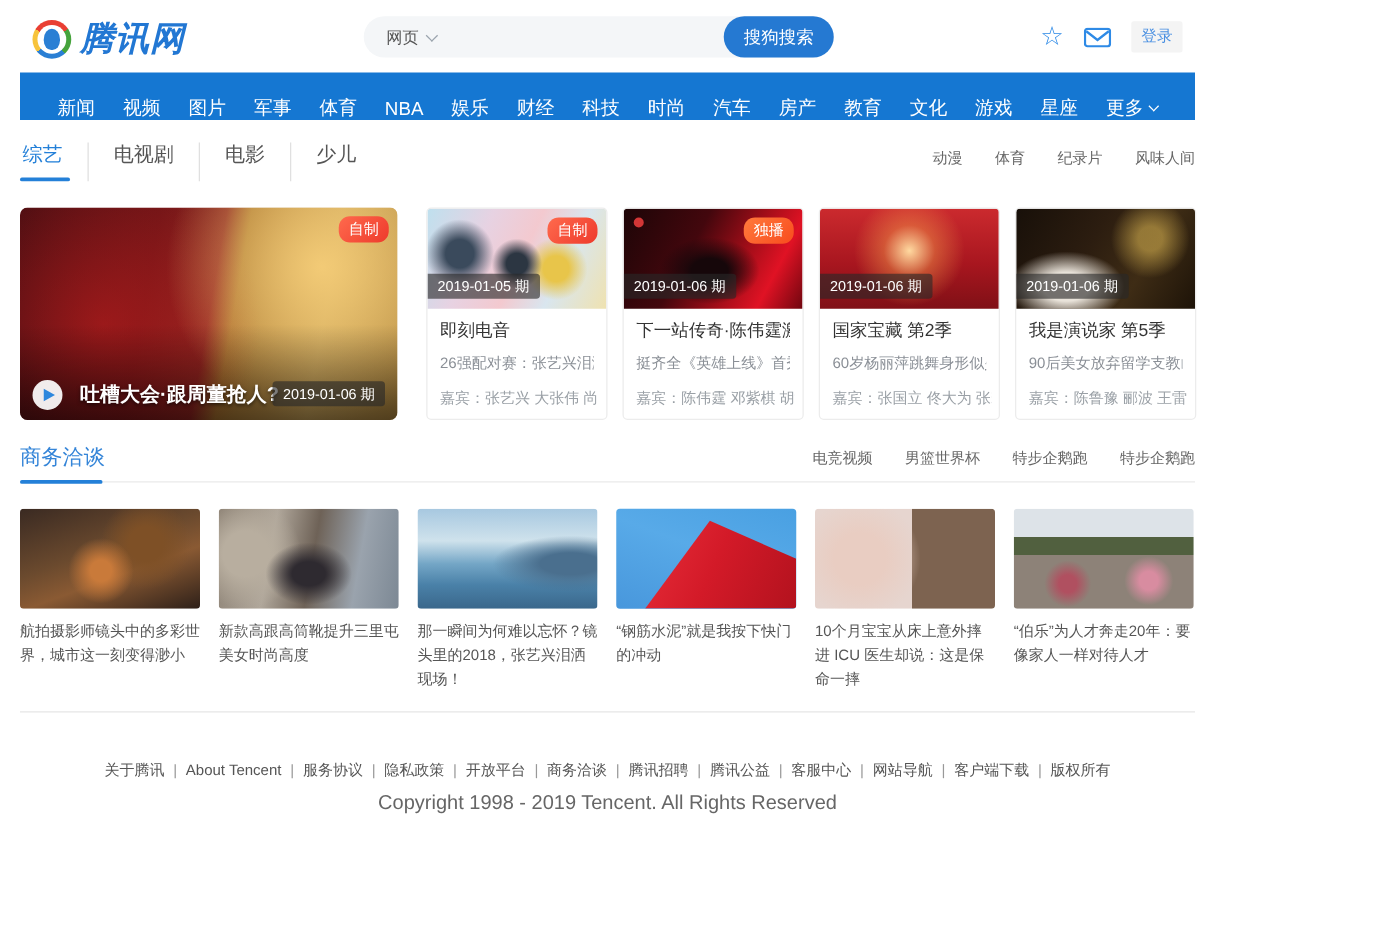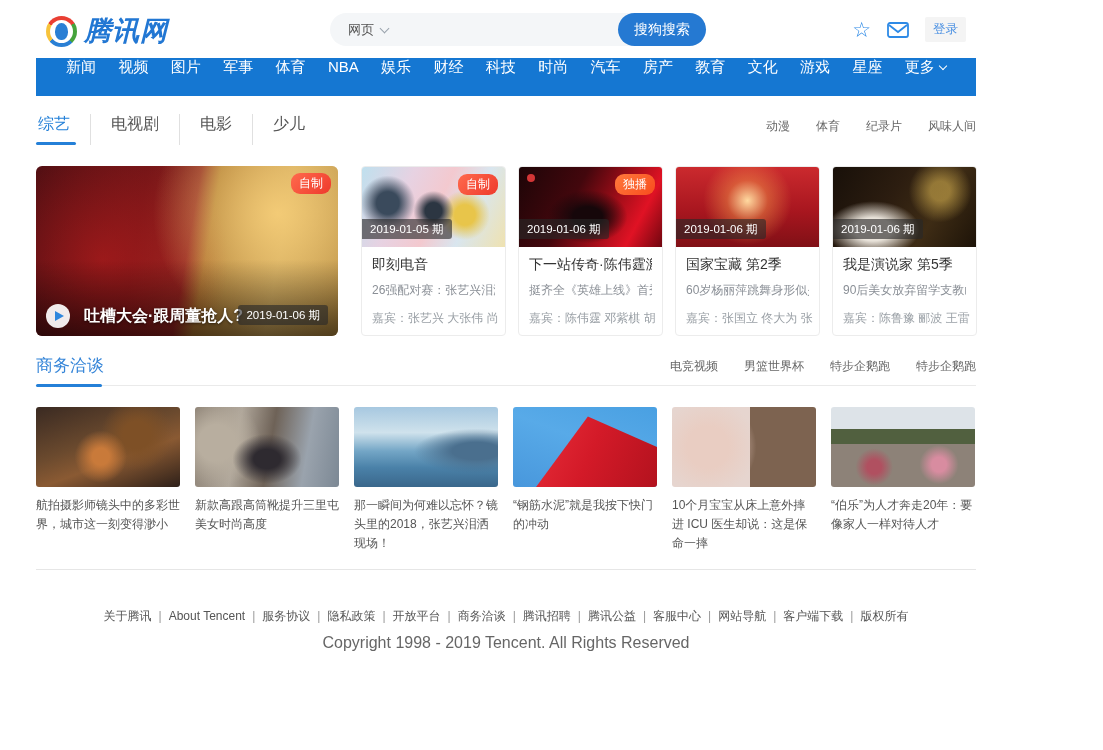--- a/index.html
+++ b/index.html
@@ -1,48 +1,48 @@
 <!DOCTYPE html>
 <html><head>
 <meta charset="utf-8">
 <style>
   * { margin:0; padding:0; box-sizing:border-box; }
   html,body { width:1103px; height:750px; background:#fff; overflow:hidden;
     font-family:"Liberation Sans","DejaVu Sans",sans-serif; }
-  .container { width:940px; margin-left:36px; position:relative; }
+  .container { width:940px; margin-left:16px; position:relative; }
 
   
   .header { height:58px; position:relative; }
   .logo { position:absolute; left:10px; top:13px; display:flex; align-items:center; cursor:pointer; }
   .logo-ring { width:31px; height:31px; border-radius:50%;
     background:conic-gradient(from 230deg,#f7c33b 0 20%,#e93f33 20% 52%,#46a33c 52% 74%,#2a7fd4 74% 100%);
     position:relative; }
   .logo-ring::before { content:""; position:absolute; inset:4px; background:#fff; border-radius:50%; }
   .logo-ring::after { content:""; position:absolute; left:9px; top:7px; width:13px; height:17px;
     background:#2a7fd4; border-radius:50% 50% 46% 46%; }
   .logo-text { font-size:27px; font-weight:bold; font-style:italic; color:#2277d3; margin-left:7px; letter-spacing:1px; }
 
-  .searchbar { position:absolute; left:294px; top:13px; width:376px; height:33px;
+  .searchbar { position:absolute; left:275px; top:13px; width:376px; height:33px;
     background:#f4f6f8; border-radius:17px; display:flex; align-items:center; }
   .search-cat { display:flex; align-items:center; padding-left:18px; color:#555; font-size:13px; cursor:pointer; }
   .chev { width:7px; height:7px; border-right:1.5px solid #9aa3ad; border-bottom:1.5px solid #9aa3ad;
     transform:rotate(45deg); margin-left:7px; margin-top:-3px; }
   .search-input { flex:1; border:none; background:transparent; outline:none; height:100%;
     font-size:13px; padding:0 10px; color:#333; }
   .search-btn { height:33px; min-width:88px; border:none; border-radius:17px; background:#2579d2;
     color:#fff; font-size:14px; cursor:pointer; padding:0 16px; }
 
   .header-right { position:absolute; right:10px; top:17px; display:flex; align-items:center; gap:16px; }
   .star-glyph { font-size:21px; color:#2e8ae6; line-height:1; cursor:pointer; }
   .mail-icon { cursor:pointer; display:block; }
   .login-btn { background:#f4f4f4; color:#4a90e2; font-size:12.5px; padding:4px 8px;
     border:none; border-radius:2px; cursor:pointer; }
 
   
-  .mainnav { height:38px; background:#1577d2; display:flex; align-items:flex-start;
+  .mainnav { height:38px; background:#1577d2; display:flex; align-items:flex-end;
     justify-content:space-between; padding:0 30px; }
   .mainnav span { color:#fff; font-size:15px; cursor:pointer; white-space:nowrap; }
   .nav-more { display:flex; align-items:center; }
   .chev-w { width:6px; height:6px; border-right:1.5px solid #fff; border-bottom:1.5px solid #fff;
     transform:rotate(45deg); margin-left:5px; margin-top:-3px; display:inline-block; }
 
   
   .tabsrow { margin-top:18px; height:30px; display:flex; align-items:flex-start; justify-content:space-between; }
   .tabs { display:flex; }
   .tab { font-size:16px; color:#555; padding:0 20px; border-right:1px solid #e0e0e0;

